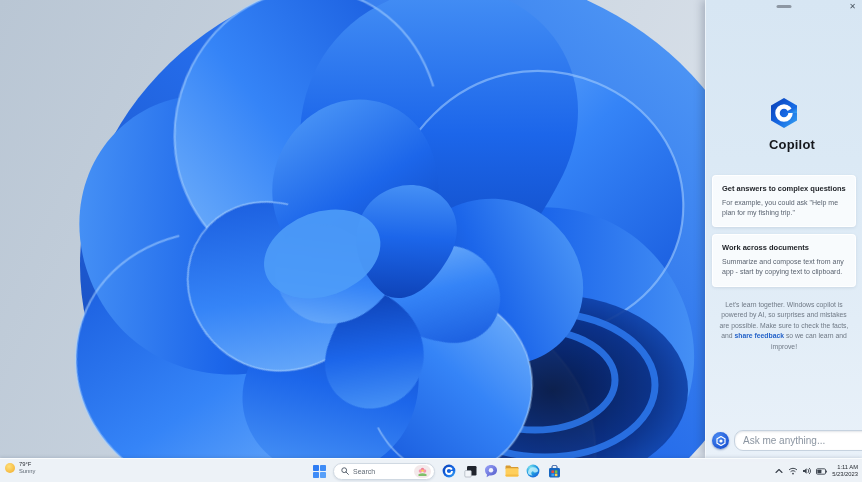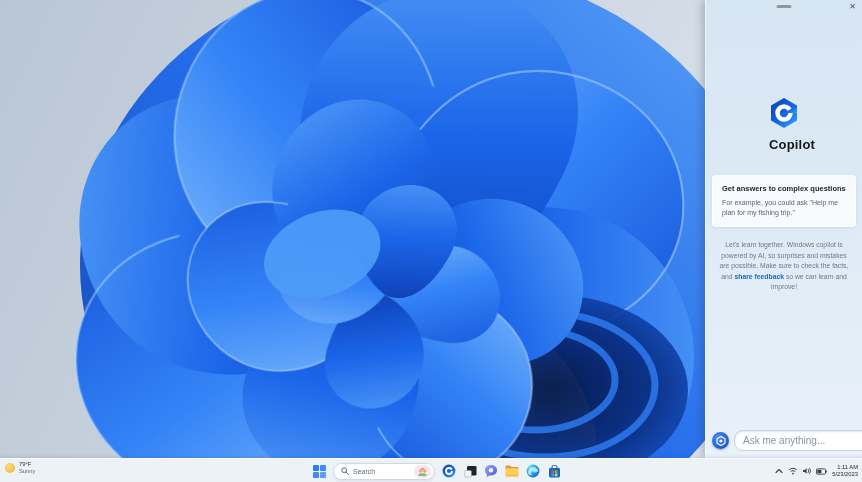--- a/index.html
+++ b/index.html
@@ -188,20 +188,24 @@
         <path d="M17 17 L30 9.5 L30 17 Z" fill="url(#cplg)"></path>
       </svg>
     </div>
     <div class="panel-title">Copilot</div>
 
     <div class="cards">
       <div class="card">
         <div class="card-title">Get answers to complex questions</div>
         <div class="card-body">For example, you could ask "Help me plan for my fishing trip."</div>
       </div>
+      <div class="card">
+        <div class="card-title">Work across documents</div>
+        <div class="card-body">Summarize and compose text from any app - start by copying text to clipboard.</div>
+      </div>
     </div>
 
     <div class="disclaimer"><span>Let's learn together. Windows copilot is powered by AI, so surprises and mistakes are possible. Make sure to check the facts, and </span><span class="link">share feedback</span><span> so we can learn and improve!</span></div>
 
     <div class="input-row">
       <div class="mic-btn">
         <svg width="10" height="10" viewBox="0 0 10 10">
           <path d="M5 0.5 L9 2.8 L9 7.2 L5 9.5 L1 7.2 L1 2.8 Z" fill="none" stroke="#fff" stroke-width="1.2"></path>
           <circle cx="5" cy="5" r="1.6" fill="#fff"></circle>
         </svg>

